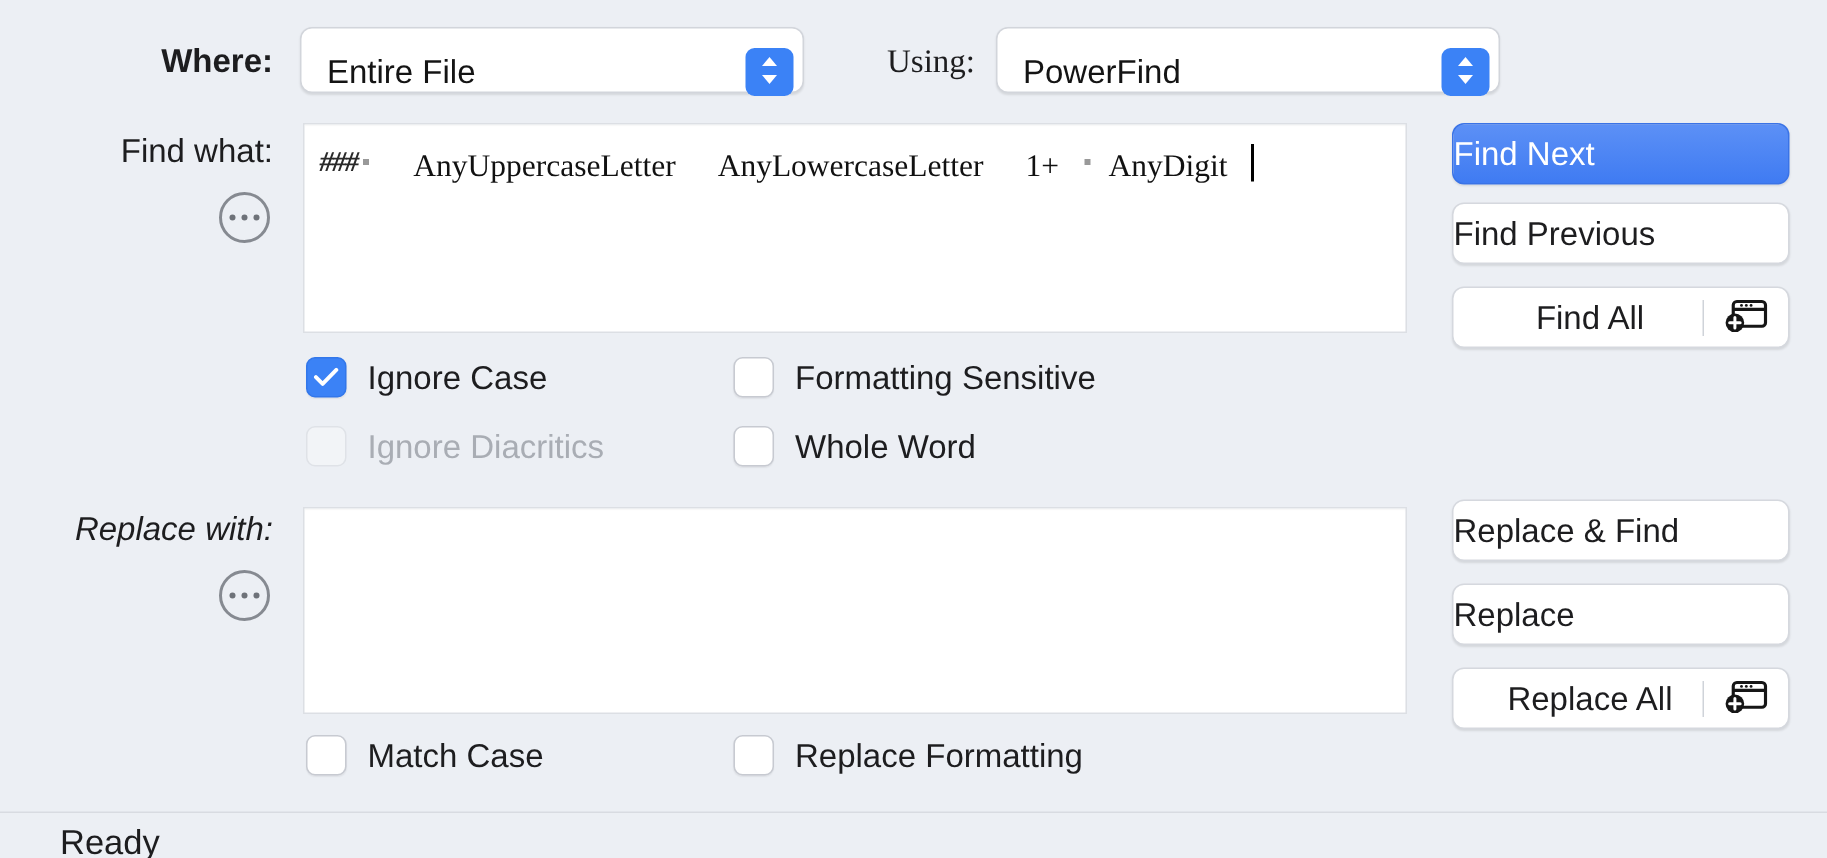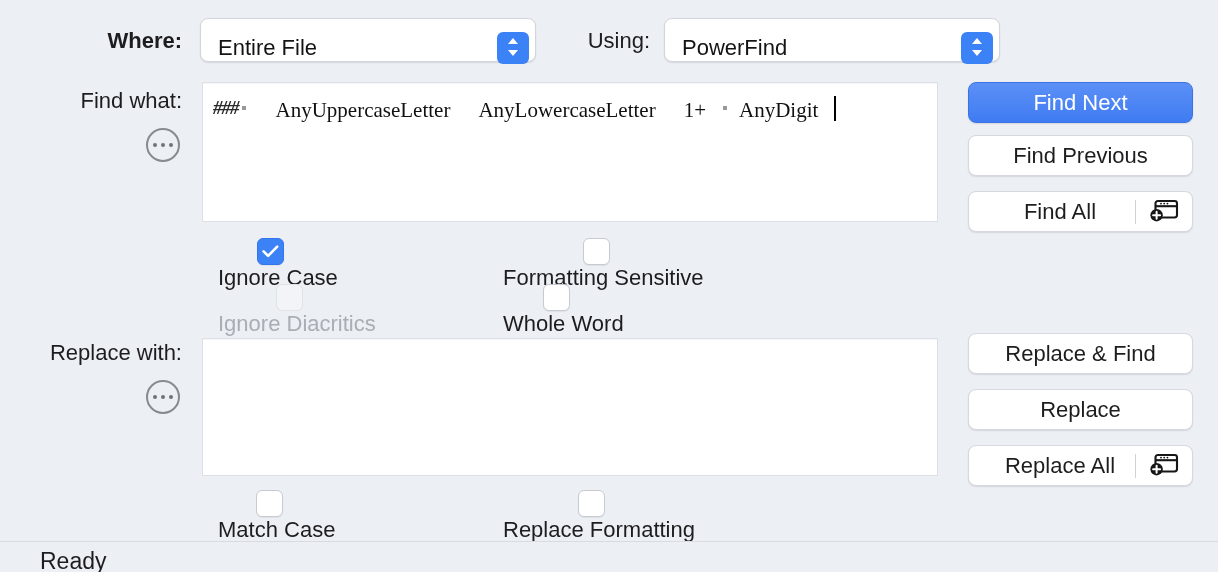--- a/index.html
+++ b/index.html
@@ -43,20 +43,21 @@
     position: absolute;
     left: 0; top: 10px;
     width: 182px;
     font-weight: bold;
   }
 
   .label-using {
     position: absolute;
     left: 470px; top: 10px;
     width: 180px;
+    font-family: Liberation Serif, serif;
   }
 
   .popup {
     position: absolute;
     height: 44px;
     background: #ffffff;
     border-radius: 8px;
     border: 1px solid #d2d5db;
     box-shadow: 0 1px 1.5px rgba(0,0,0,0.10);
     display: flex;
@@ -93,20 +94,21 @@
   
   .label-find-what {
     position: absolute;
     left: 0; top: 88px;
     width: 182px;
   }
   .label-replace-with {
     position: absolute;
     left: 0; top: 340px;
     width: 182px;
+    font-style: italic;
   }
 
   .ellipsis-btn {
     position: absolute;
     width: 34px;
     height: 34px;
     border-radius: 50%;
     border: 2px solid #868a91;
     background: transparent;
     display: flex;
@@ -185,21 +187,20 @@
     top: 4px;
     margin-left: 16px;
   }
 
   
   .chk-row {
     position: absolute;
     display: flex;
     align-items: center;
     cursor: pointer;
-    flex-direction: column;
   }
   .chk-ignore-case      { left: 204px; top: 238px; }
   .chk-formatting-sens  { left: 489px; top: 238px; }
   .chk-ignore-diacrit   { left: 204px; top: 284px; }
   .chk-whole-word       { left: 489px; top: 284px; }
   .chk-match-case       { left: 204px; top: 490px; }
   .chk-replace-fmt      { left: 489px; top: 490px; }
 
   .box {
     width: 27px; height: 27px;
@@ -236,21 +237,20 @@
     position: absolute;
     left: 968px;
     width: 225px;
     height: 41px;
     border-radius: 8px;
     background: #ffffff;
     border: 1px solid #d5d8de;
     box-shadow: 0 1px 1.5px rgba(0,0,0,0.10);
     display: flex;
     align-items: center;
-    justify-content: center;
     font-size: 22px;
     color: #1d1d1f;
     cursor: pointer;
     white-space: nowrap;
   }
 
   .btn.primary {
     background: linear-gradient(180deg, #5c90f6 0%, #3f7bf2 100%);
     border-color: #3a73e6;
     color: #ffffff;

